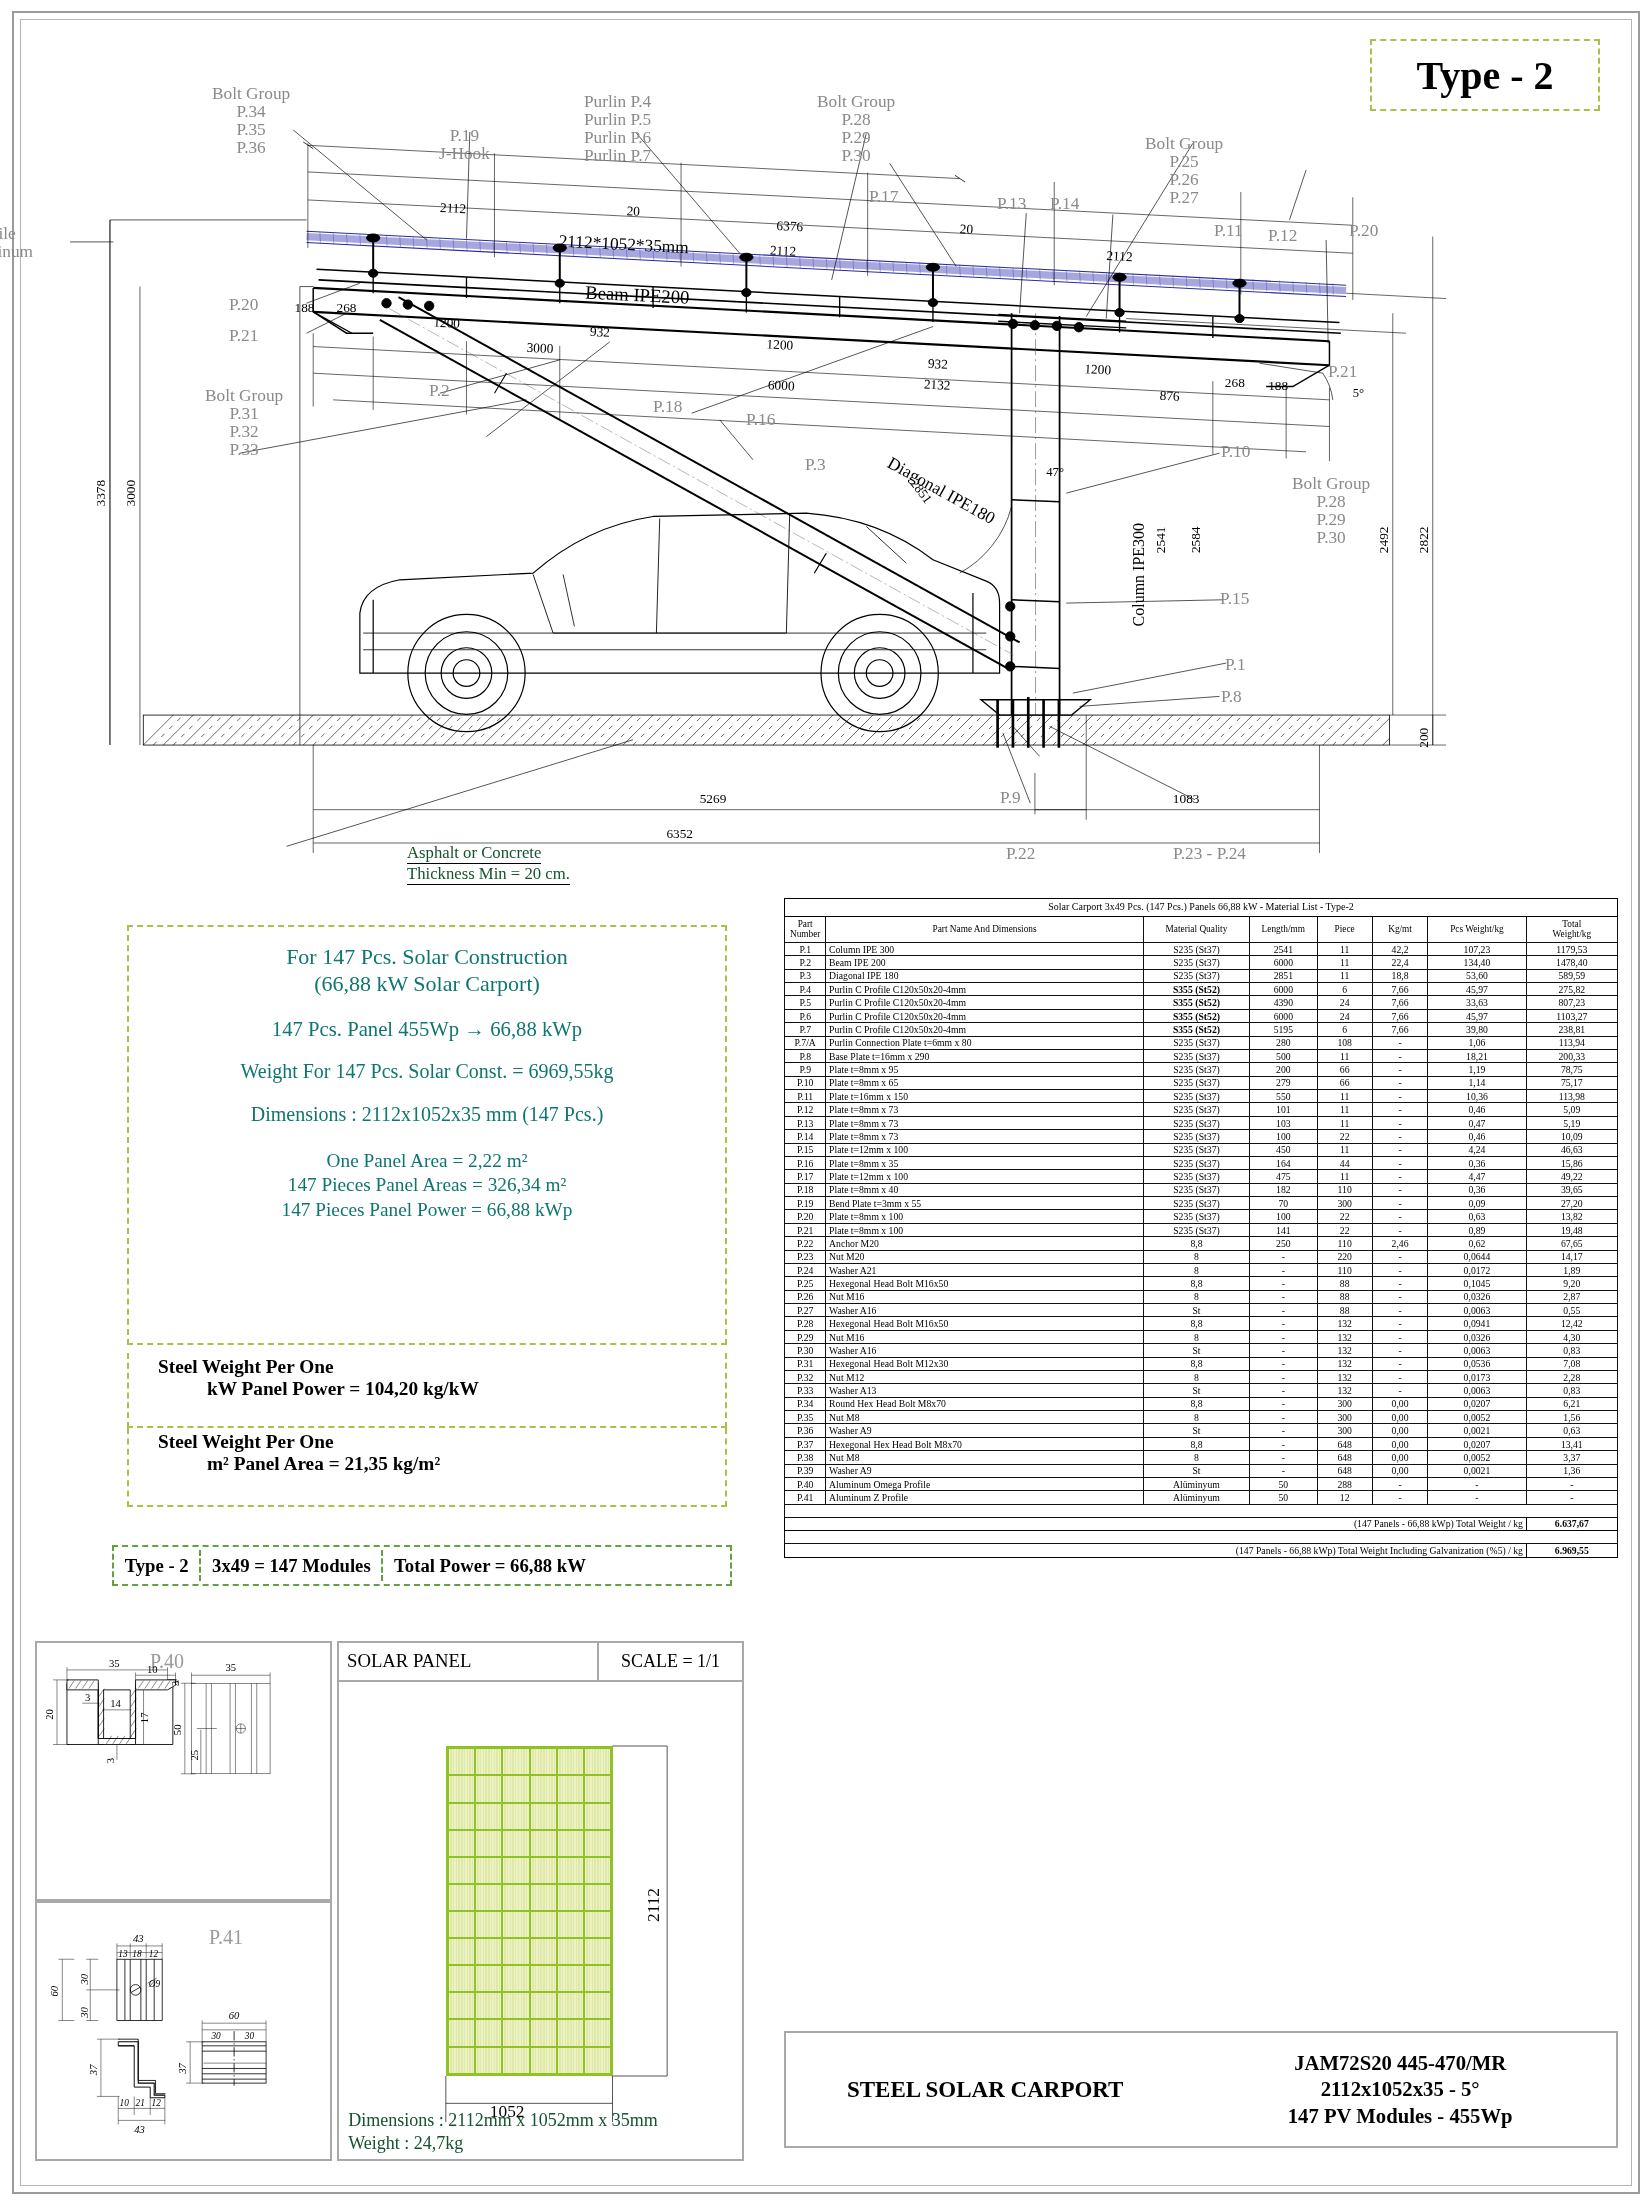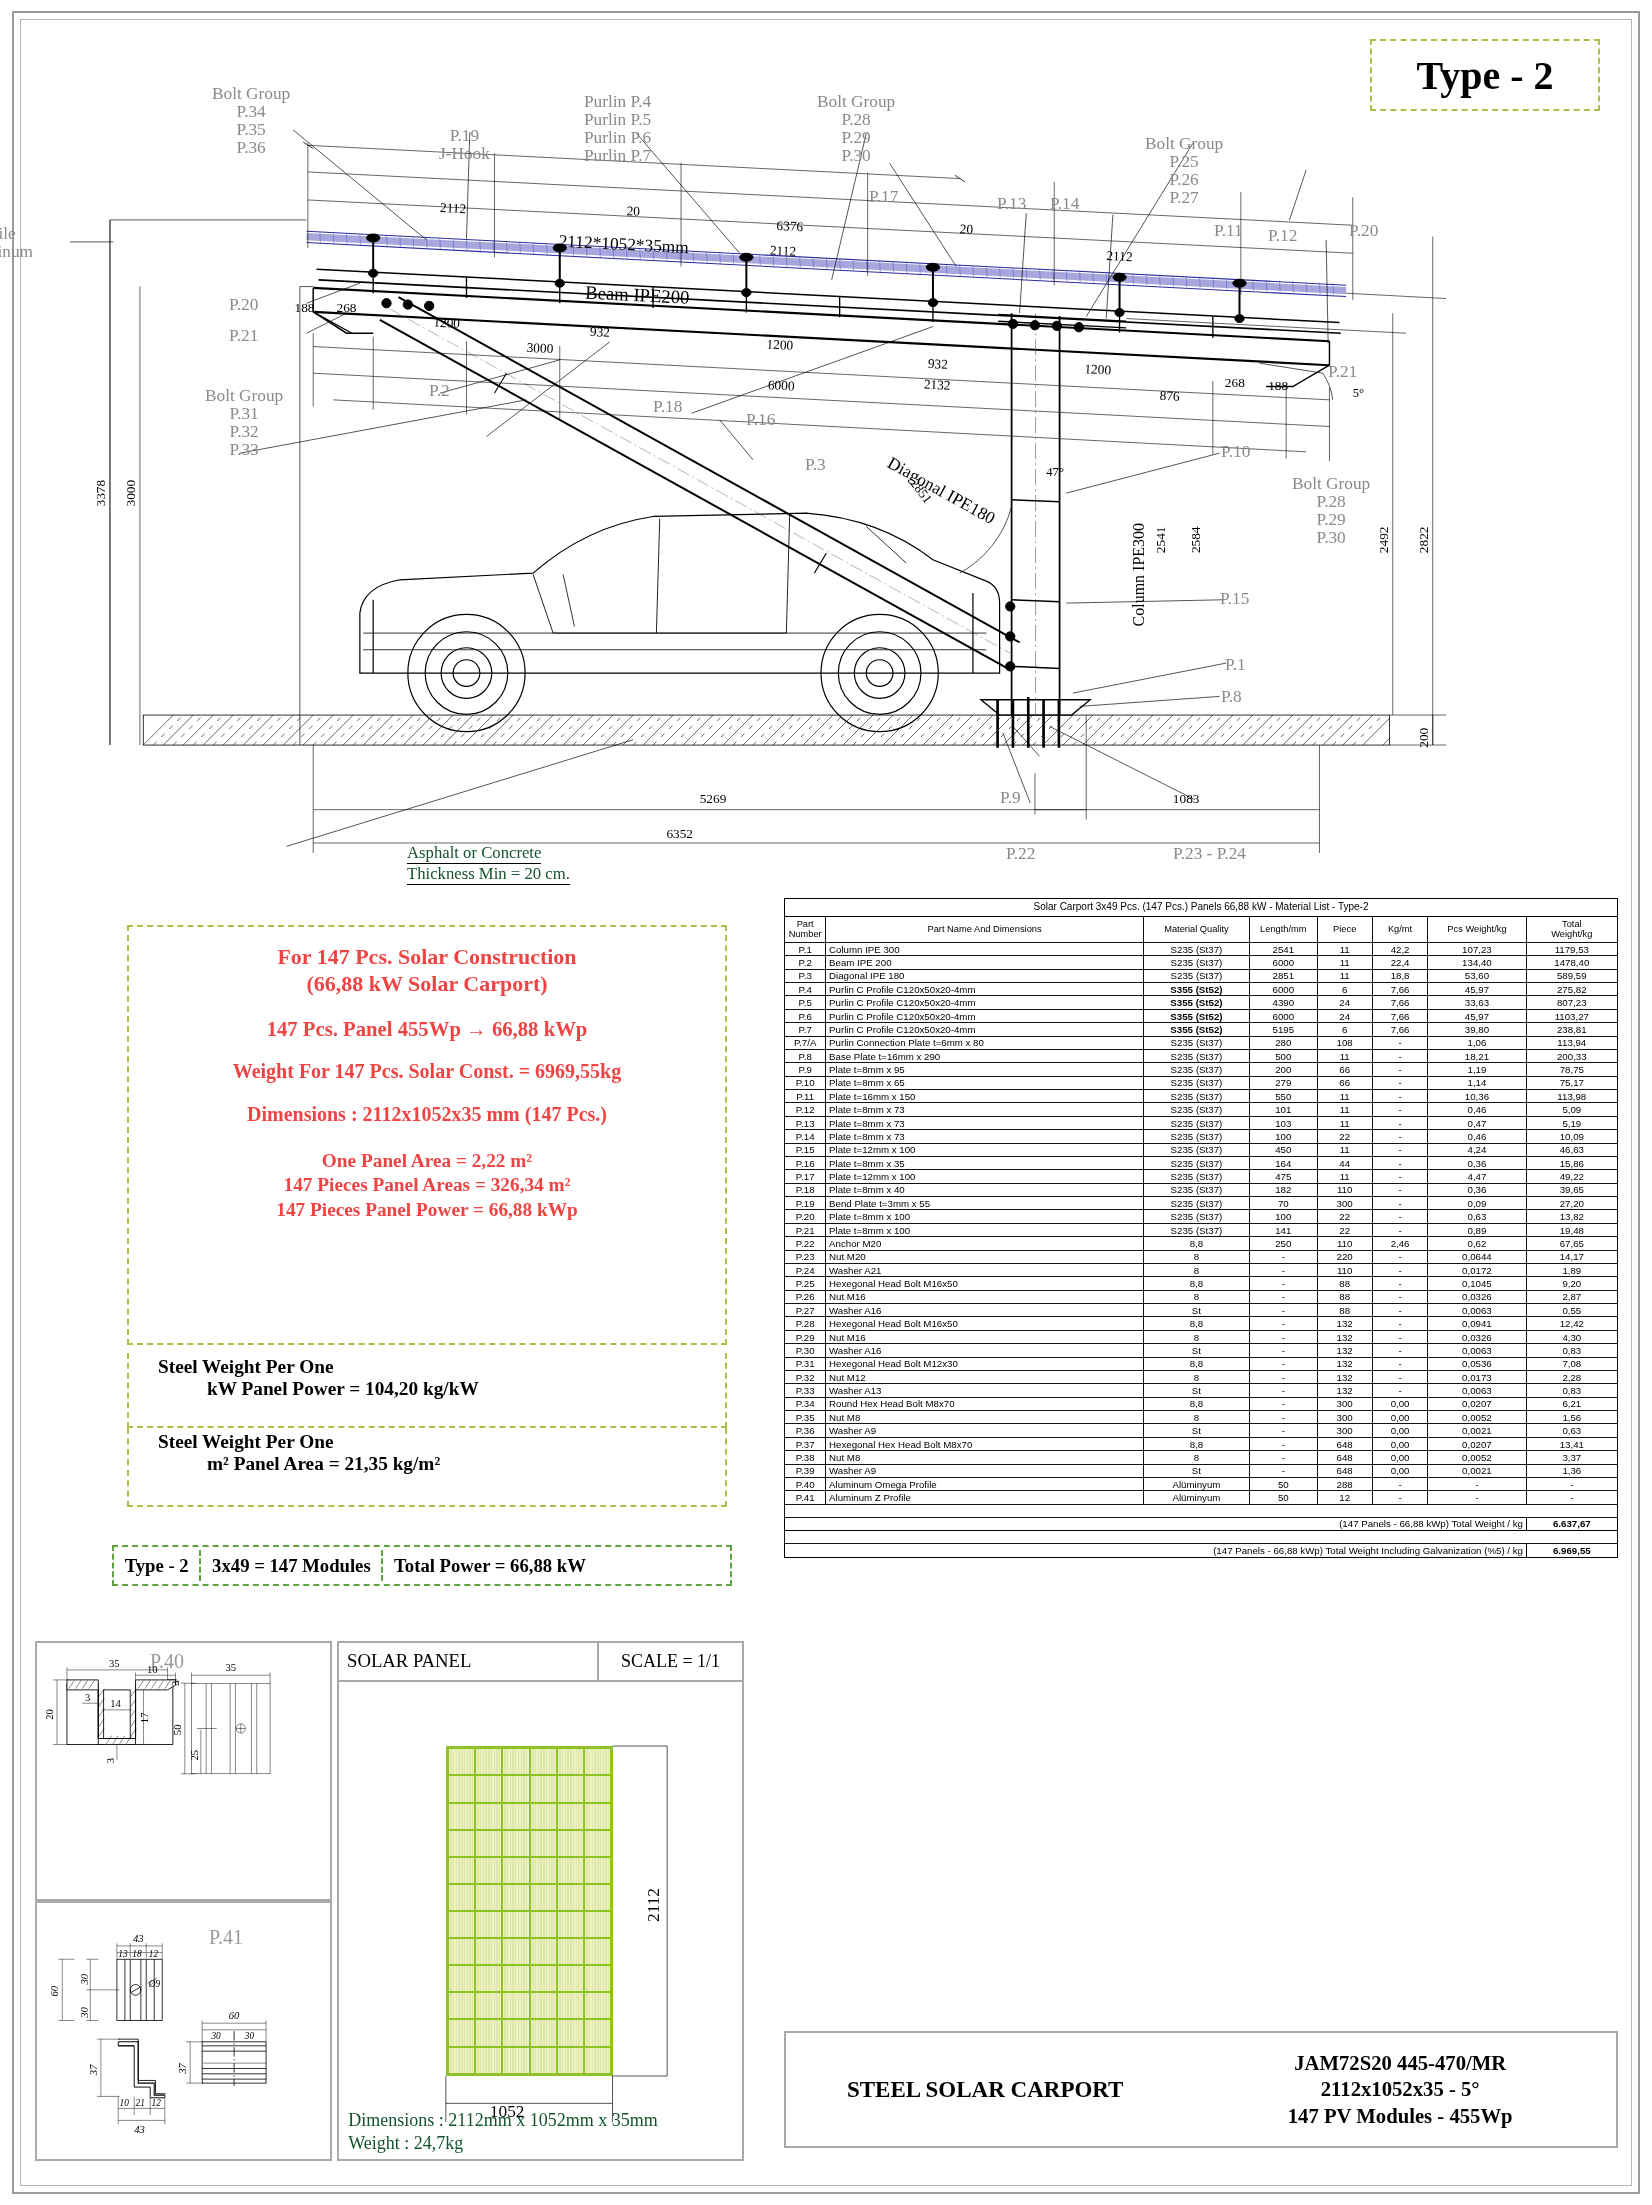--- a/index.html
+++ b/index.html
@@ -32,21 +32,21 @@
 
   
   #mainsvg{left:0;top:0;}
 
   
   #specBox{
     left:127px;top:925px;width:600px;height:420px;
     border:2.7px dashed #a8c148;box-sizing:border-box;
     text-align:center;padding-top:6.7px;
   }
-  #specBox .l{font-weight:bold;color:#ef4444;line-height:1.0;}
+  #specBox .l{font-weight:normal;color:#0f766e;line-height:1.0;}
   .s1{font-size:22px;margin-top:12px;}
   .s2{font-size:22px;margin-top:5.3px;}
   .s3{font-size:20.7px;margin-top:24px;}
   .s4{font-size:20px;margin-top:21.3px;}
   .s5{font-size:20px;margin-top:22.7px;}
   .s6{font-size:19.3px;margin-top:27px;}
   .s7{font-size:19.3px;margin-top:5.3px;}
   .s8{font-size:19.3px;margin-top:5.3px;}
 
   #specBox2{
@@ -93,21 +93,21 @@
     position:absolute;left:107px;top:64px;width:167px;height:330px;
     background:#8fc224;padding:3.3px;box-sizing:border-box;
   }
   #pvgrid{width:100%;height:100%;display:grid;grid-template-columns:repeat(6,1fr);
     grid-template-rows:repeat(12,1fr);gap:2px;background:#8fc224;}
   .cellpv{background:
      repeating-linear-gradient(90deg,#edf2c4 0 1.3px,#dfe8a8 1.3px 2.7px);}
 
   
   #tableWrap{left:784px;top:898px;width:834px;}
-  table.mat{border-collapse:collapse;width:100%;font-family:Liberation Sans, sans-serif;}
+  table.mat{border-collapse:collapse;width:100%;font-family:Liberation Serif, serif;}
   table.mat td,table.mat th{border:0.7px solid #111;padding:0.7px 2.7px;font-size:9.7px;color:#000;}
   table.mat .cap{font-size:10px;text-align:center;font-weight:normal;border:1.3px solid #000;padding:3.3px 0;}
   table.mat thead td{text-align:center;font-size:9.3px;line-height:1.05;padding:2.7px 1.3px;font-weight:normal;}
   .c-num{width:35px;text-align:center;}
   .c-name{text-align:left;}
   .c-mat{width:100px;text-align:center;}
   .c-len{width:61px;text-align:center;}
   .c-pcs{width:49px;text-align:center;}
   .c-kgm{width:49px;text-align:center;}
   .c-pw{width:92px;text-align:center;}

